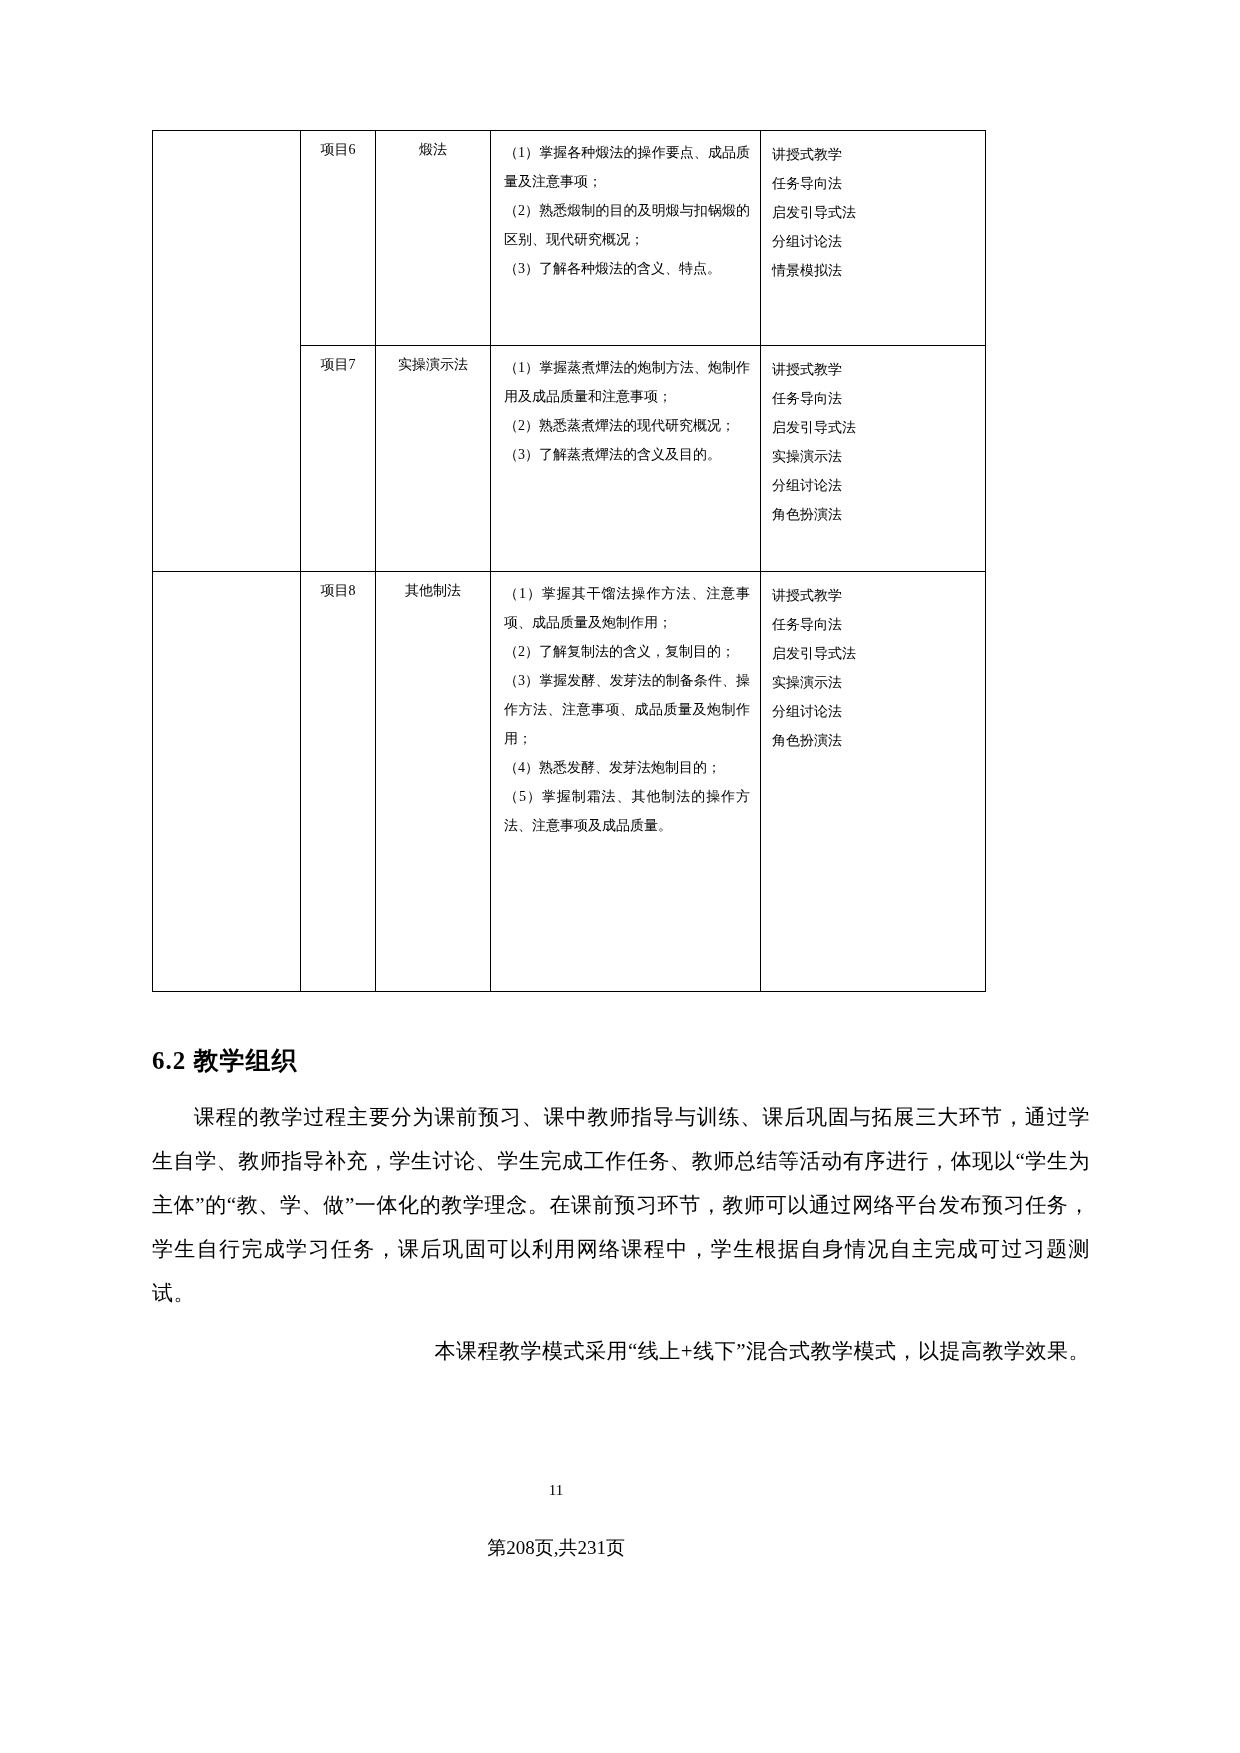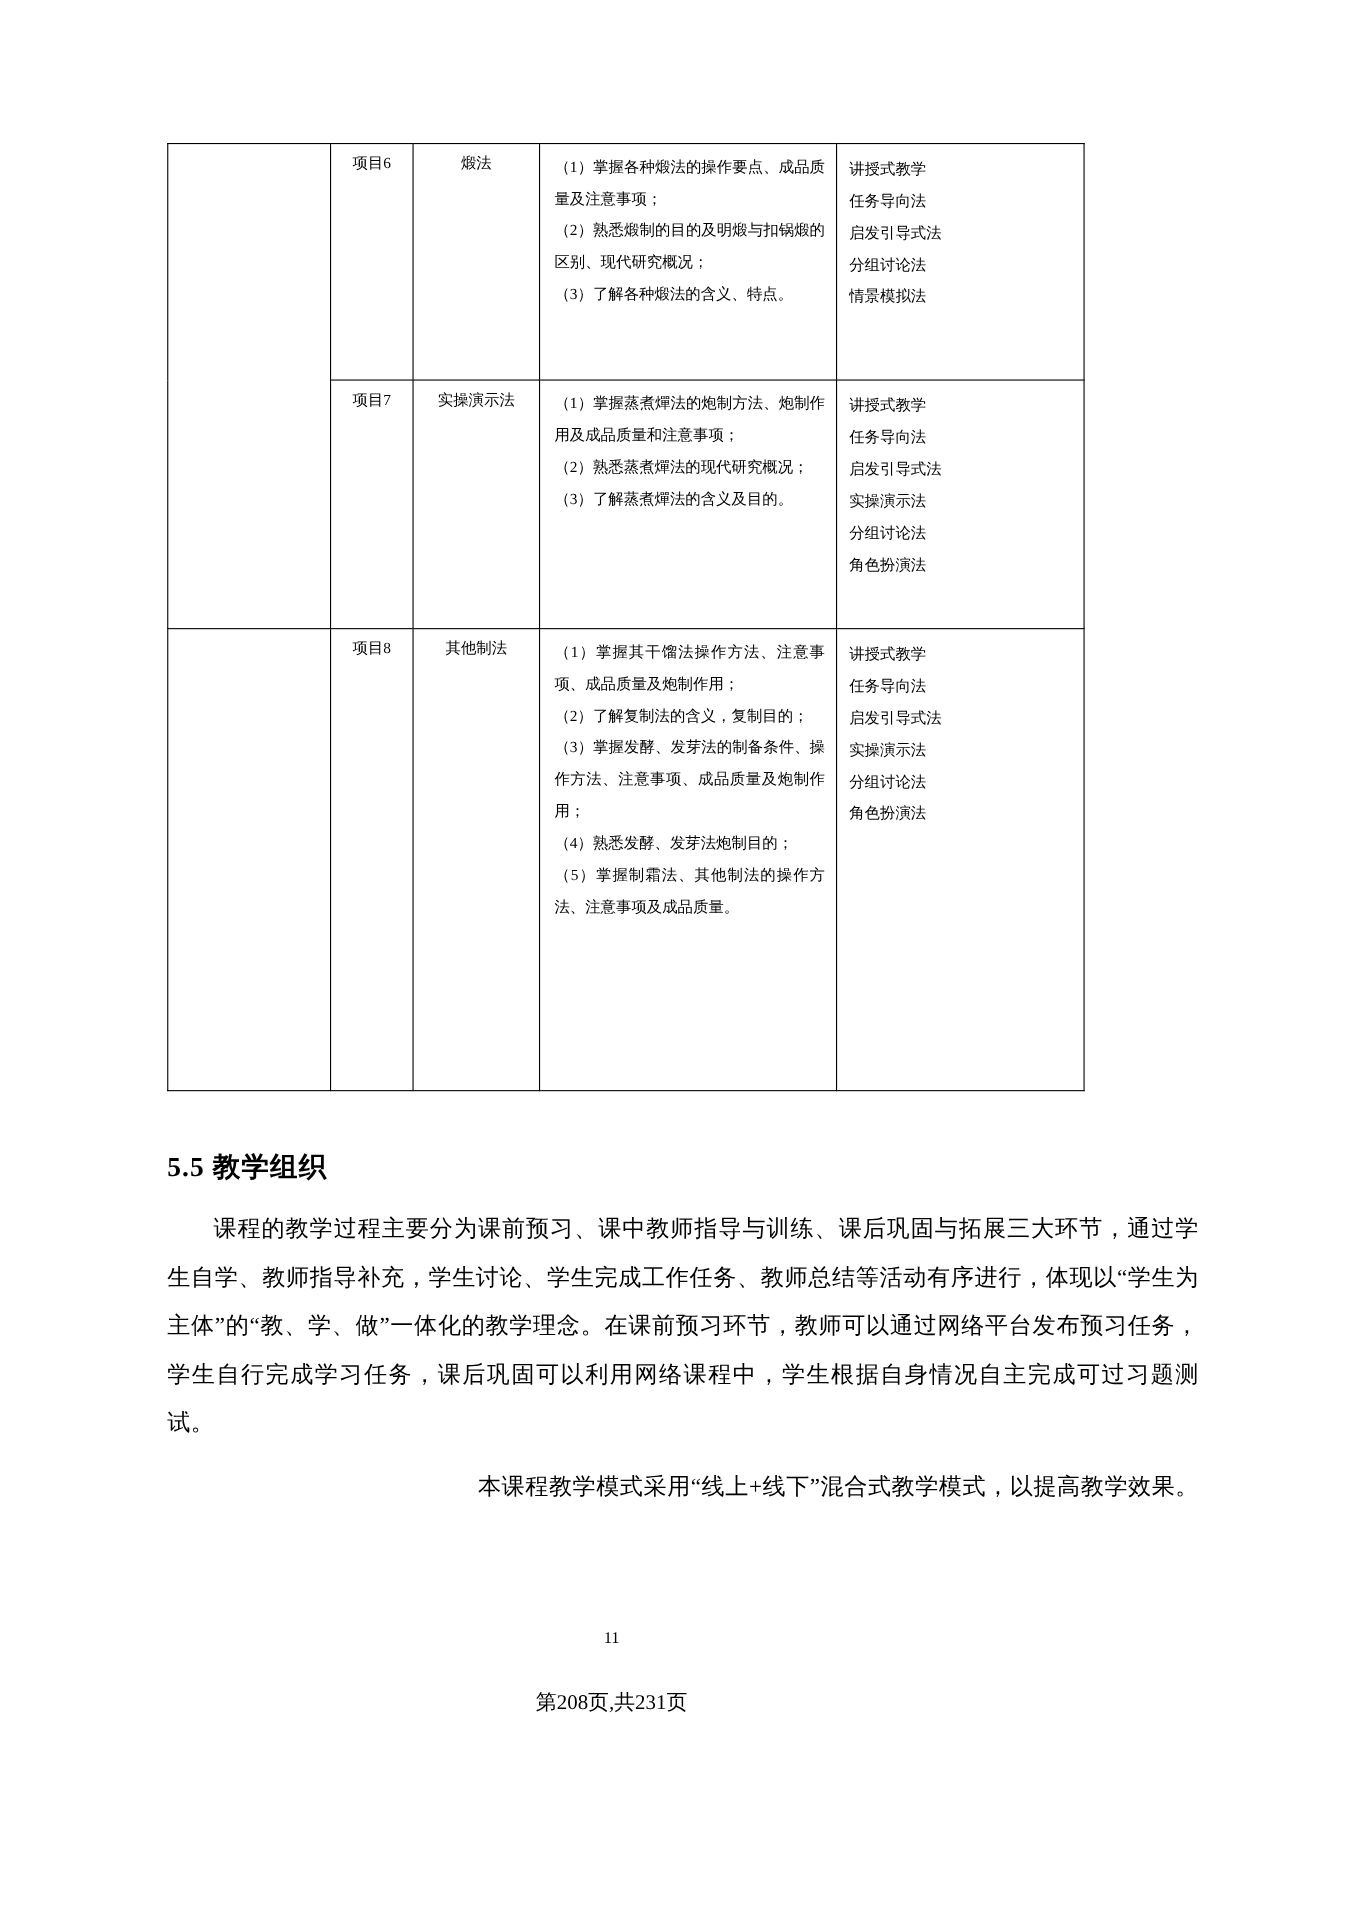--- a/index.html
+++ b/index.html
@@ -145,21 +145,21 @@
         <td class="cell-methods">讲授式教学
 任务导向法
 启发引导式法
 实操演示法
 分组讨论法
 角色扮演法</td>
       </tr>
     </tbody>
   </table>
 
-  <h2 class="section-heading heading-62">5.5 教学组织</h2>
+  <h2 class="section-heading heading-62">6.2 教学组织</h2>
   <p class="section-body body-62">课程的教学过程主要分为课前预习、课中教师指导与训练、课后巩固与拓展三大环节，通过学生自学、教师指导补充，学生讨论、学生完成工作任务、教师总结等活动有序进行，体现以“学生为主体”的“教、学、做”一体化的教学理念。在课前预习环节，教师可以通过网络平台发布预习任务，学生自行完成学习任务，课后巩固可以利用网络课程中，学生根据自身情况自主完成可过习题测试。</p>
 
   <p class="section-body body-63">本课程教学模式采用“线上+线下”混合式教学模式，以提高教学效果。</p>
 
 </div>
 
 <div class="page-number">11</div>
 <div class="page-footer">第208页,共231页</div>
 
 </body></html>

